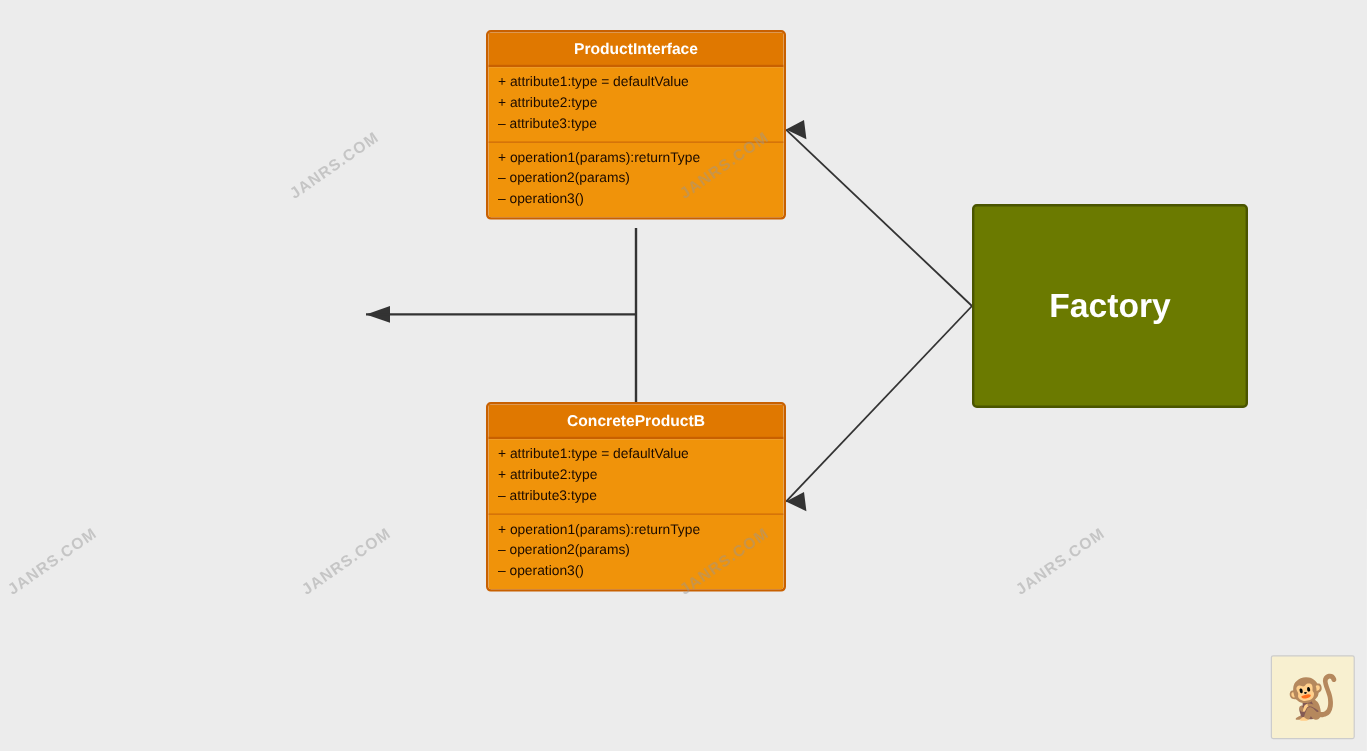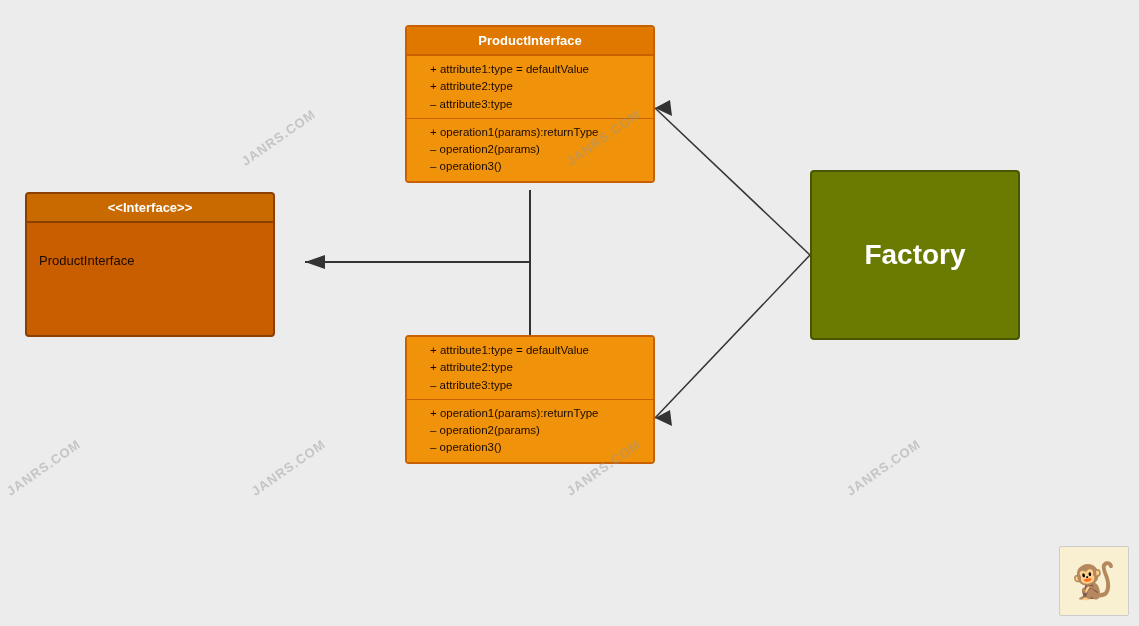--- a/index.html
+++ b/index.html
@@ -43,21 +43,21 @@
       color: #fff;
       text-align: center;
       font-weight: bold;
       font-size: 13px;
       padding: 6px 8px;
       border-bottom: 2px solid #c86000;
     }
 
     .uml-box-section {
       background: #f0930a;
-      padding: 5px 23px;
+      padding: 5px 8px;
       border-bottom: 1px solid #c86000;
     }
 
     .uml-box-section:last-child {
       border-bottom: none;
     }
 
     .uml-box-section p {
       color: #1a0a00;
       font-size: 11.5px;
@@ -153,55 +153,50 @@
 
     <line x1="655" y1="108" x2="810" y2="255" stroke="#333" stroke-width="1.5"></line>
 
     <polygon points="655,108 670,100 672,116" fill="#333"></polygon>
 
     <line x1="655" y1="418" x2="810" y2="255" stroke="#333" stroke-width="1.5"></line>
 
     <polygon points="655,418 670,410 672,426" fill="#333"></polygon>
   </svg>
 
-  <div class="interface-box" style="left:25px; top:192px; width:250px; height:145px;">
-    <div class="interface-header">&lt;&lt;Interface&gt;&gt;</div>
-    <div class="interface-body">
-      <p>ProductInterface</p>
-    </div>
-  </div>
 
   <div class="uml-box" style="left:405px; top:25px; width:250px;">
     <div class="uml-box-header">ProductInterface</div>
     <div class="uml-box-section">
       <p>+ attribute1:type = defaultValue</p>
       <p>+ attribute2:type</p>
       <p>– attribute3:type</p>
     </div>
     <div class="uml-box-section">
       <p>+ operation1(params):returnType</p>
       <p>– operation2(params)</p>
       <p>– operation3()</p>
     </div>
   </div>
 
   <div class="uml-box" style="left:405px; top:335px; width:250px;">
+    <div class="uml-box-header">ConcreteProductB</div>
     <div class="uml-box-section">
       <p>+ attribute1:type = defaultValue</p>
       <p>+ attribute2:type</p>
       <p>– attribute3:type</p>
     </div>
     <div class="uml-box-section">
       <p>+ operation1(params):returnType</p>
       <p>– operation2(params)</p>
       <p>– operation3()</p>
     </div>
   </div>
 
-  <div class="factory-box" style="left:810px; top:170px; width:210px; height:170px;">
+  <div class="factory-box" style="left:810px; top:170px; width:230px; height:170px;">
     <span>Factory</span>
   </div>
 
   <div class="watermark" style="left: 0px; top: 460px; transform: rotate(-35deg);">JANRS.COM</div>
   <div class="watermark" style="left: 245px; top: 460px; transform: rotate(-35deg);">JANRS.COM</div>
   <div class="watermark" style="left: 560px; top: 460px; transform: rotate(-35deg);">JANRS.COM</div>
   <div class="watermark" style="left: 840px; top: 460px; transform: rotate(-35deg);">JANRS.COM</div>
   <div class="watermark" style="left: 235px; top: 130px; transform: rotate(-35deg);">JANRS.COM</div>
   <div class="watermark" style="left: 560px; top: 130px; transform: rotate(-35deg);">JANRS.COM</div>
 

